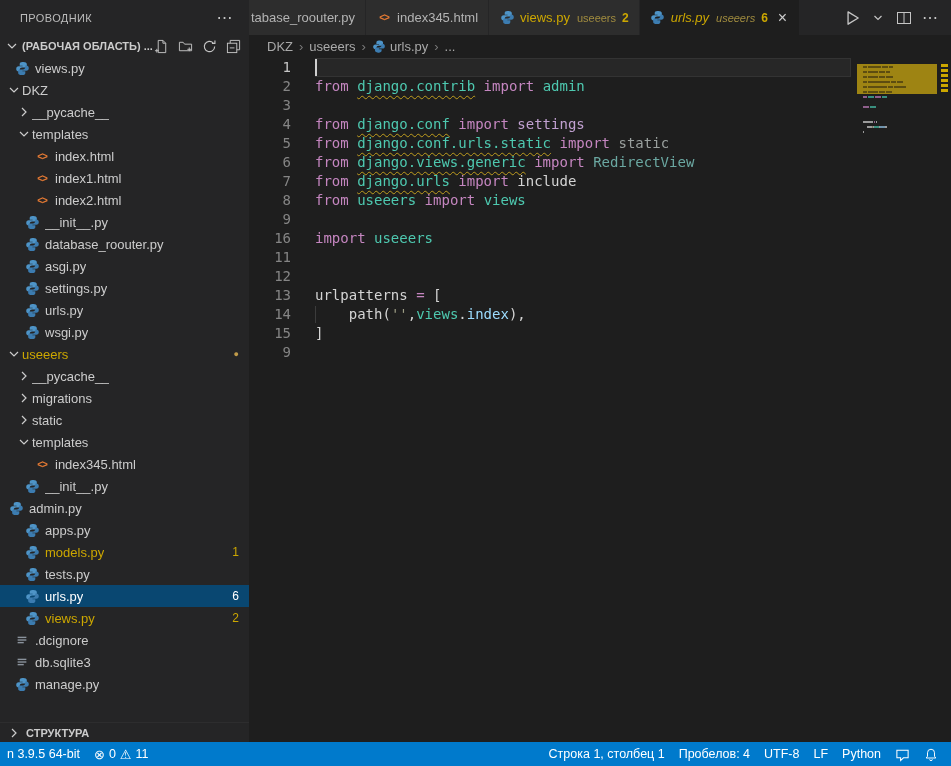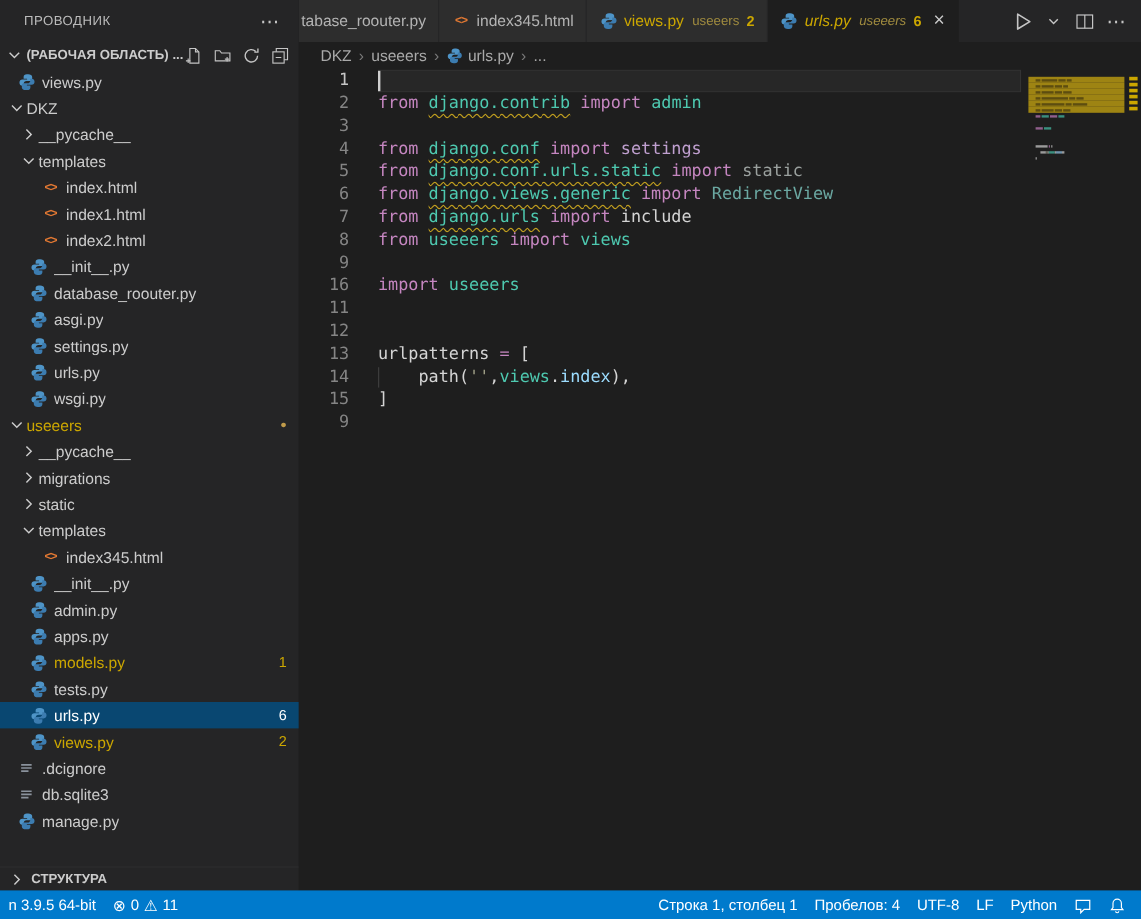--- a/index.html
+++ b/index.html
@@ -327,21 +327,21 @@
             <span class="fspacer"></span>
             <span class="ficon">
               <svg width="15" height="15" viewBox="0 0 16 16">
                 <path d="M7.9 1C6 1 5 1.9 5 3.3V5h3.1v.7H3.9C2.3 5.7 1.3 6.8 1.3 8.4c0 1.6 1 2.7 2.6 2.7h1.2V9.3c0-1.3 1-2.3 2.4-2.3h3.2c1.1 0 1.9-.8 1.9-1.9V3.3C12.6 1.9 11 1 9.1 1H7.9z" fill="#4e94c7"></path>
                 <path d="M8.1 15c1.9 0 2.9-.9 2.9-2.3V11H7.9v-.7h4.2c1.6 0 2.6-1.1 2.6-2.7 0-1.6-1-2.7-2.6-2.7h-1.2v1.8c0 1.3-1 2.3-2.4 2.3H5.3c-1.1 0-1.9.8-1.9 1.9v1.8C3.4 14.1 5 15 6.9 15h1.2z" fill="#3c7cb0"></path>
               </svg>
             </span>
             <span class="nm">__init__.py</span>
             <span class="grow"></span>
           </div>
-          <div class="trow" style="padding-left: 16px;">
+          <div class="trow" style="padding-left: 0;">
             <span class="fspacer"></span>
             <span class="ficon">
               <svg width="15" height="15" viewBox="0 0 16 16">
                 <path d="M7.9 1C6 1 5 1.9 5 3.3V5h3.1v.7H3.9C2.3 5.7 1.3 6.8 1.3 8.4c0 1.6 1 2.7 2.6 2.7h1.2V9.3c0-1.3 1-2.3 2.4-2.3h3.2c1.1 0 1.9-.8 1.9-1.9V3.3C12.6 1.9 11 1 9.1 1H7.9z" fill="#4e94c7"></path>
                 <path d="M8.1 15c1.9 0 2.9-.9 2.9-2.3V11H7.9v-.7h4.2c1.6 0 2.6-1.1 2.6-2.7 0-1.6-1-2.7-2.6-2.7h-1.2v1.8c0 1.3-1 2.3-2.4 2.3H5.3c-1.1 0-1.9.8-1.9 1.9v1.8C3.4 14.1 5 15 6.9 15h1.2z" fill="#3c7cb0"></path>
               </svg>
             </span>
             <span class="nm">admin.py</span>
             <span class="grow"></span>
           </div>

